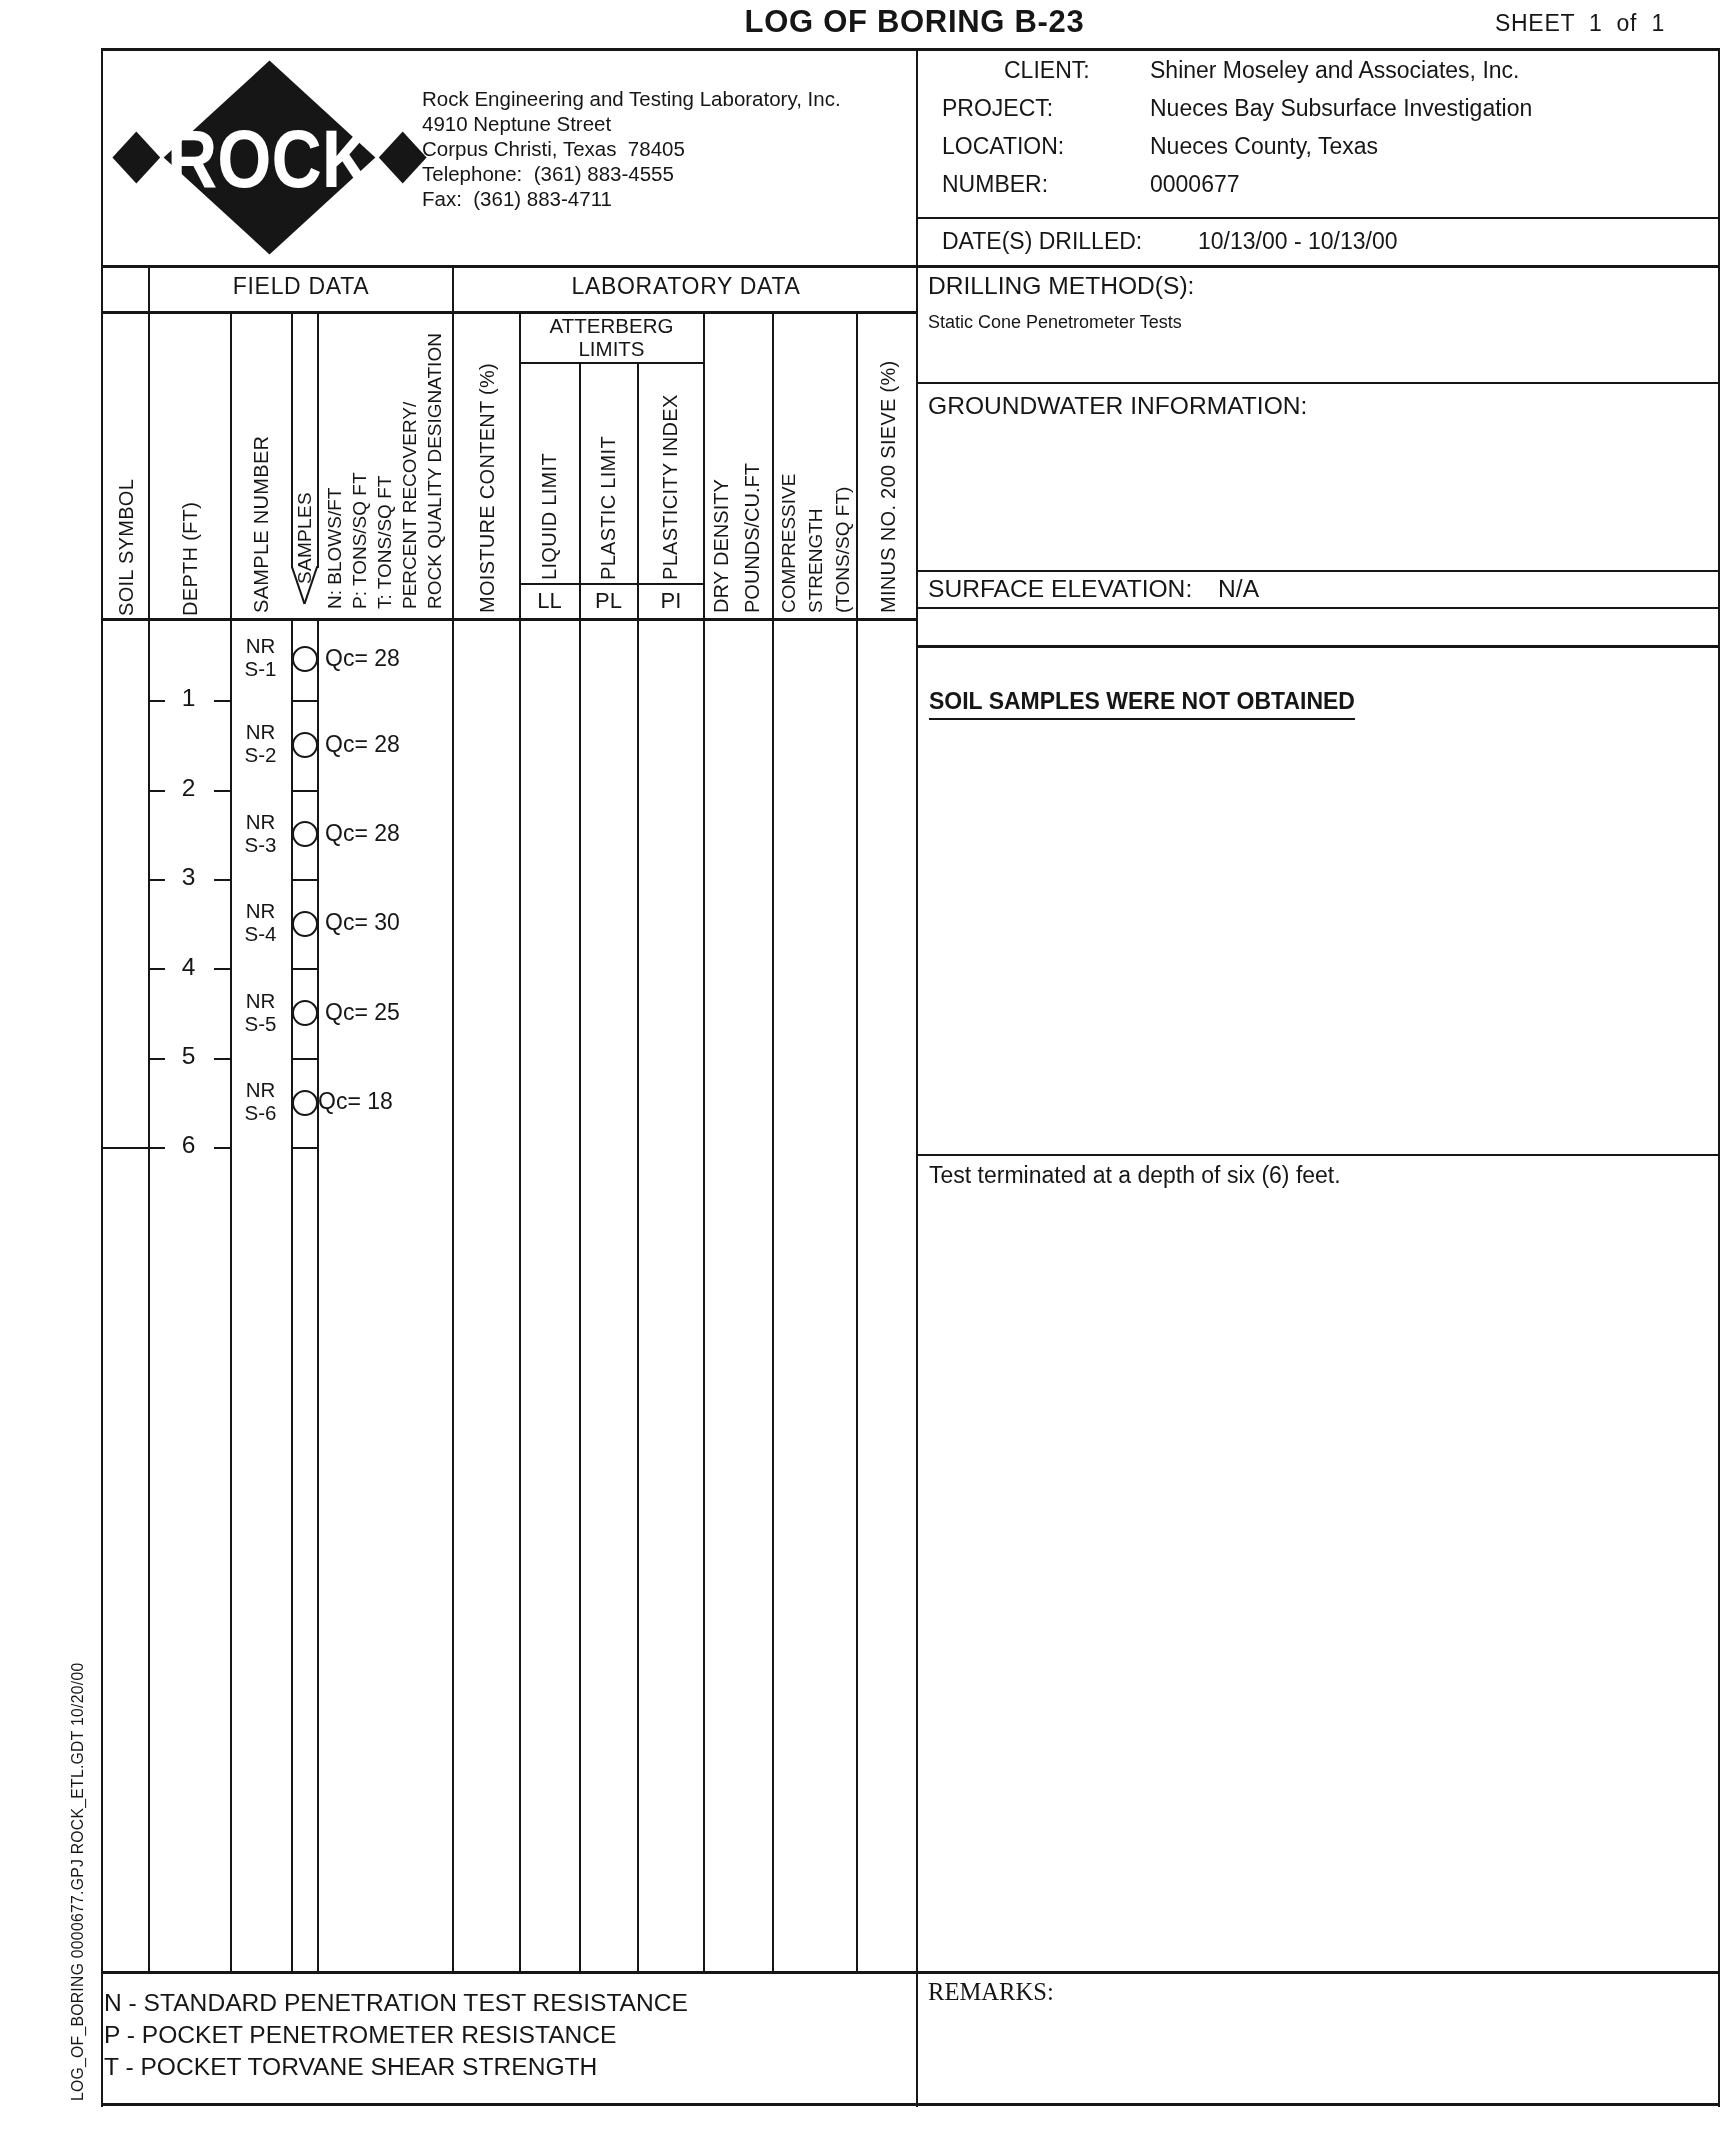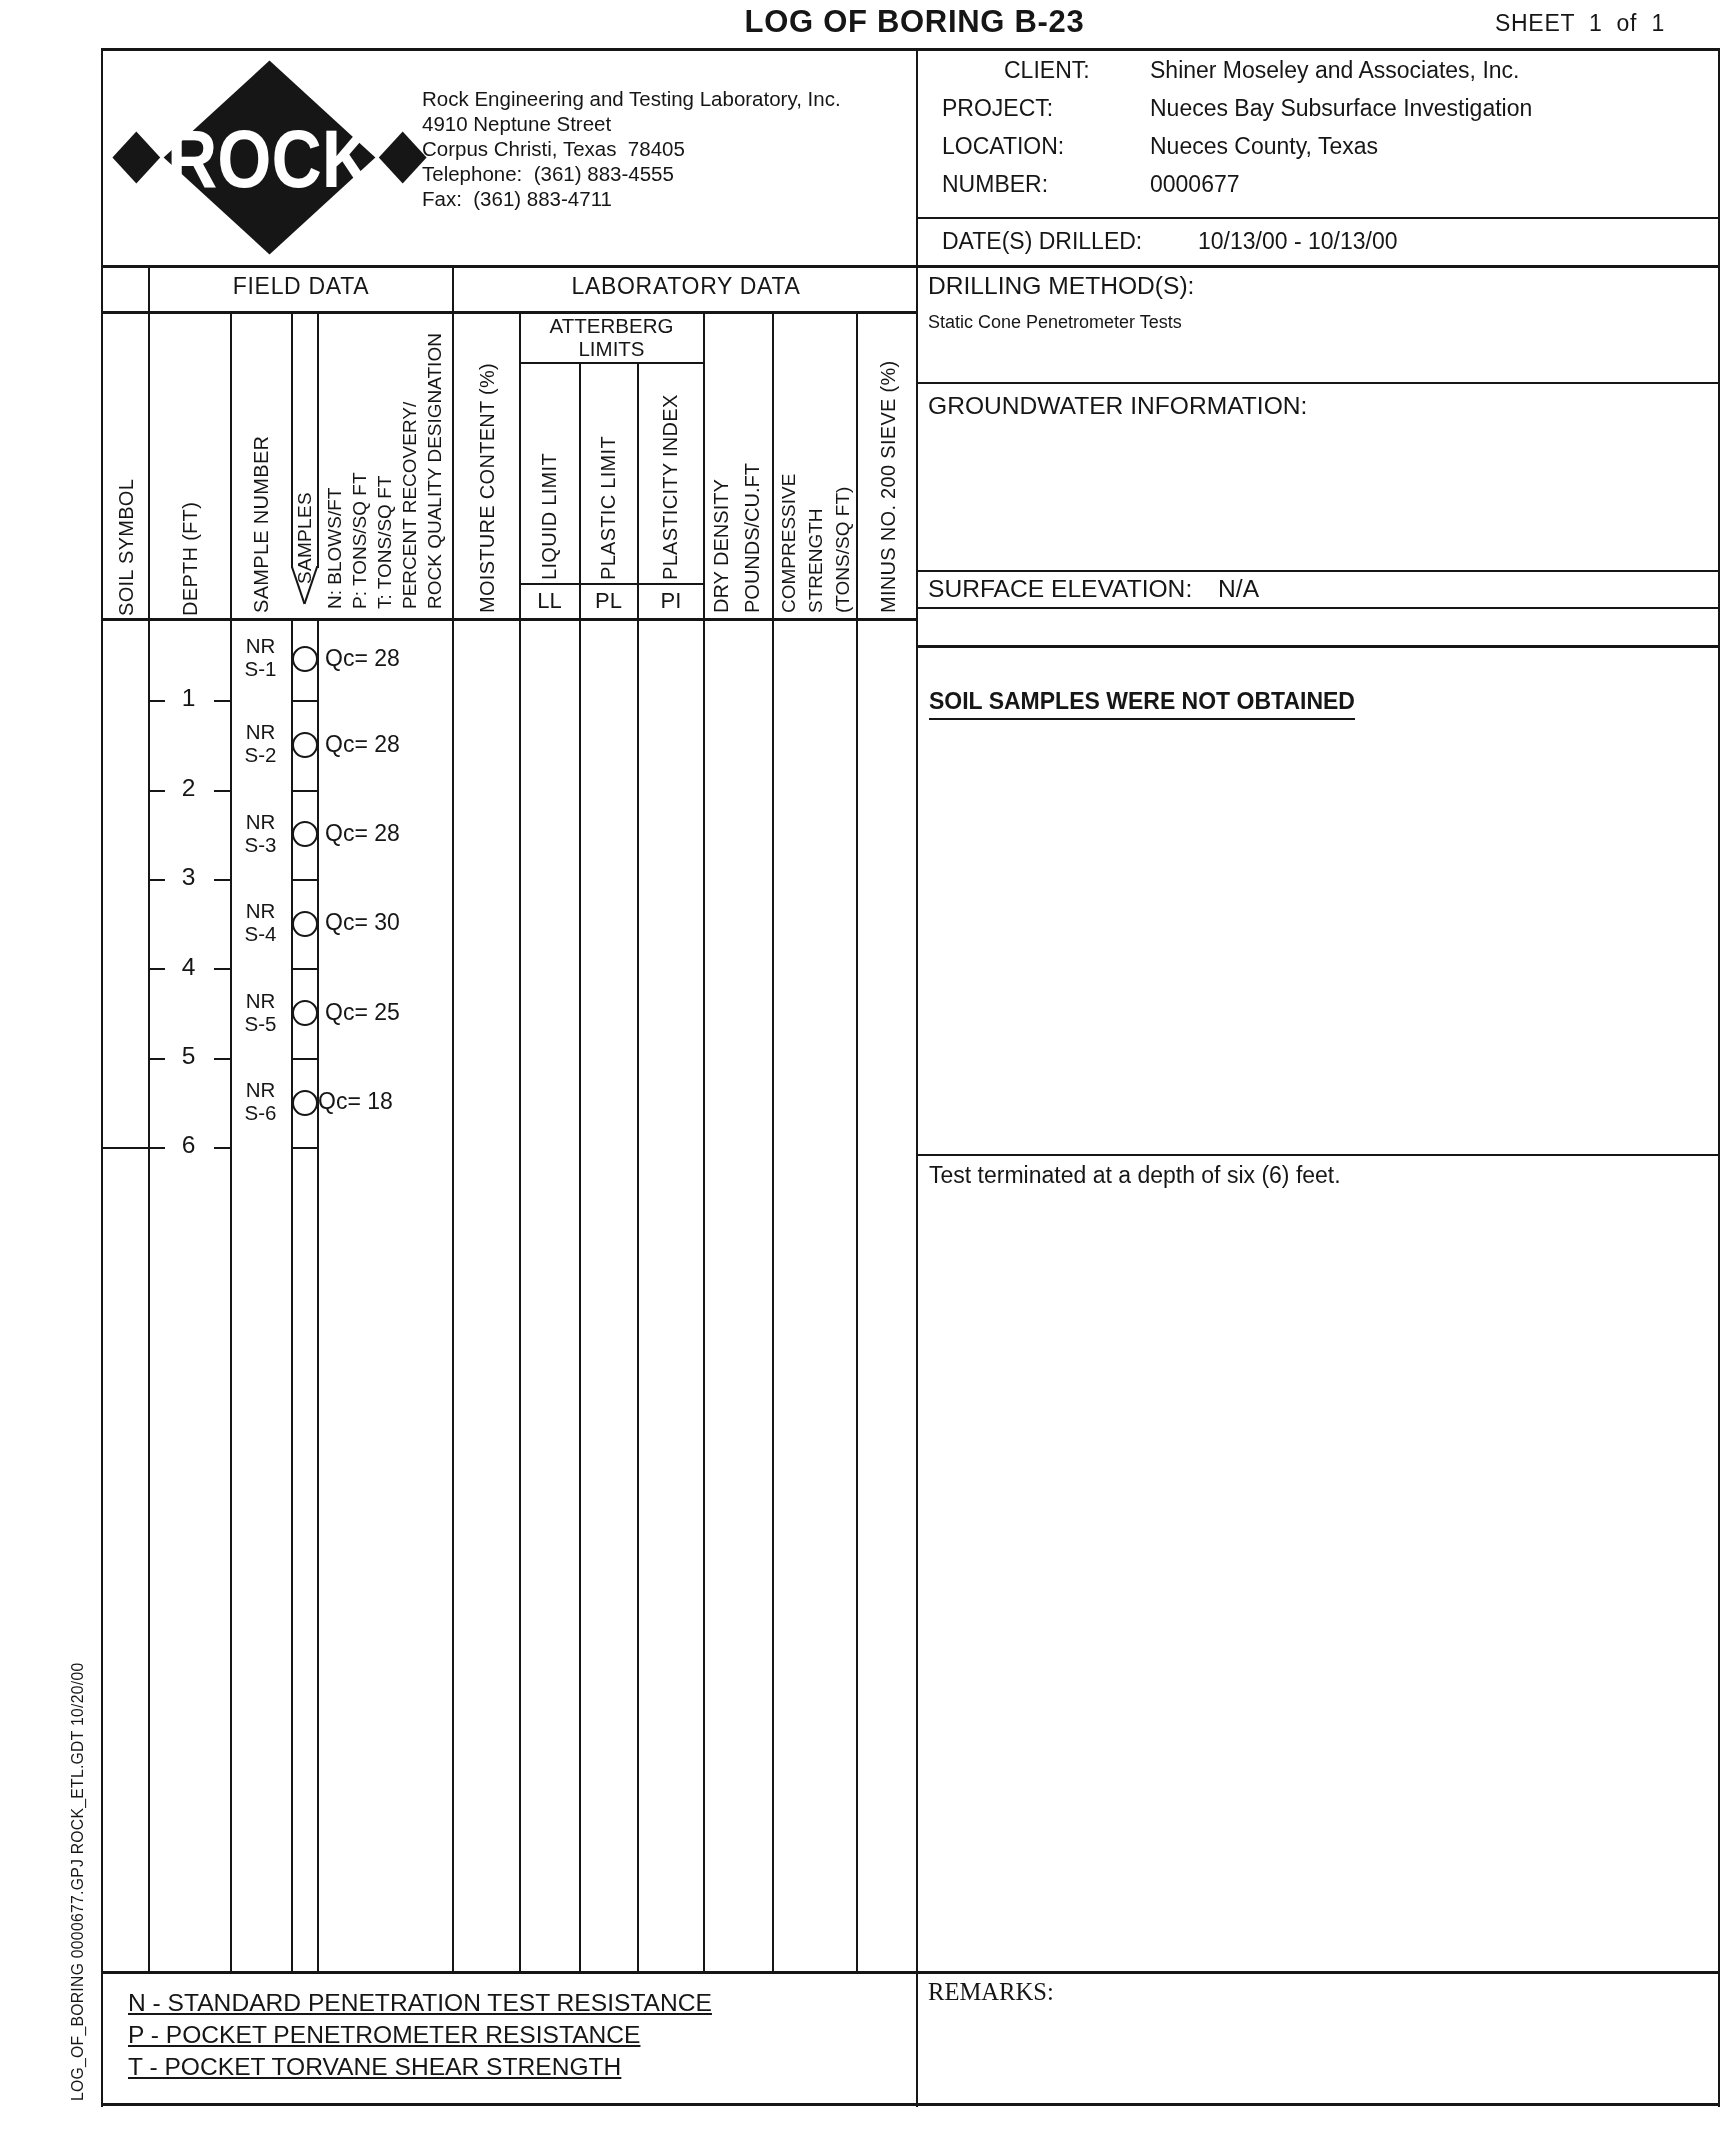--- a/index.html
+++ b/index.html
@@ -106,21 +106,21 @@
   <div class="rot" style="left:775px;top:613px;width:297px;height:80px;font-size:19px;line-height:27px;">
     <div>COMPRESSIVE</div>
     <div>STRENGTH</div>
     <div>(TONS/SQ FT)</div>
   </div>
   <div class="rot rot29" style="left:859px;top:613px;width:300px;height:58px;line-height:58px;">MINUS NO. 200 SIEVE (%)</div>
 
   <div class="abs note-main" style="left:929px;top:688px;">SOIL SAMPLES WERE NOT OBTAINED</div>
   <div class="abs note" style="left:929px;top:1162px;">Test terminated at a depth of six (6) feet.</div>
 
-  <div class="abs legend" style="left:128px;top:1987px;text-decoration:underline;">
+  <div class="abs legend" style="left:104px;top:1987px;">
     <div>N - STANDARD PENETRATION TEST RESISTANCE</div>
     <div>P - POCKET PENETROMETER RESISTANCE</div>
     <div>T - POCKET TORVANE SHEAR STRENGTH</div>
   </div>
 
   <div class="abs lbl36" style="left:928px;top:1978px;font-family:Liberation Serif, serif;">REMARKS:</div>
 
   <svg class="abs" style="left:291px;top:566px;" width="27" height="42" viewBox="0 0 40 62">
     <line x1="1" y1="0" x2="20" y2="56" stroke="#161616" stroke-width="3"></line>
     <line x1="39" y1="0" x2="20" y2="56" stroke="#161616" stroke-width="3"></line>

